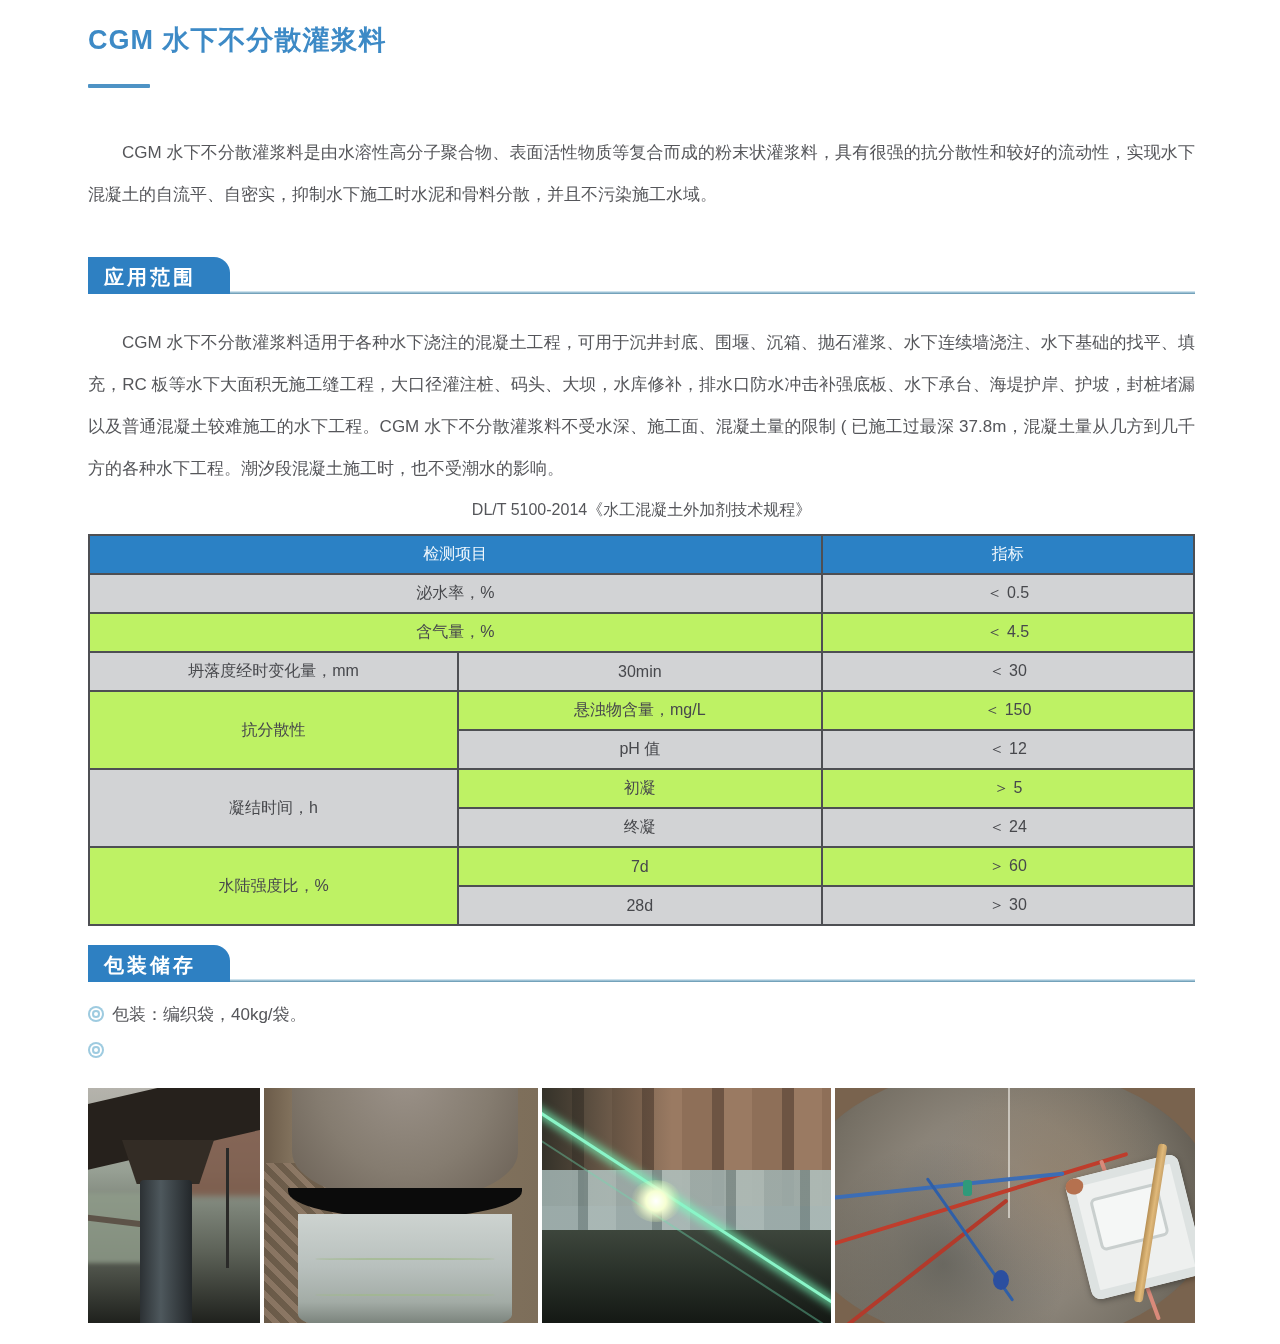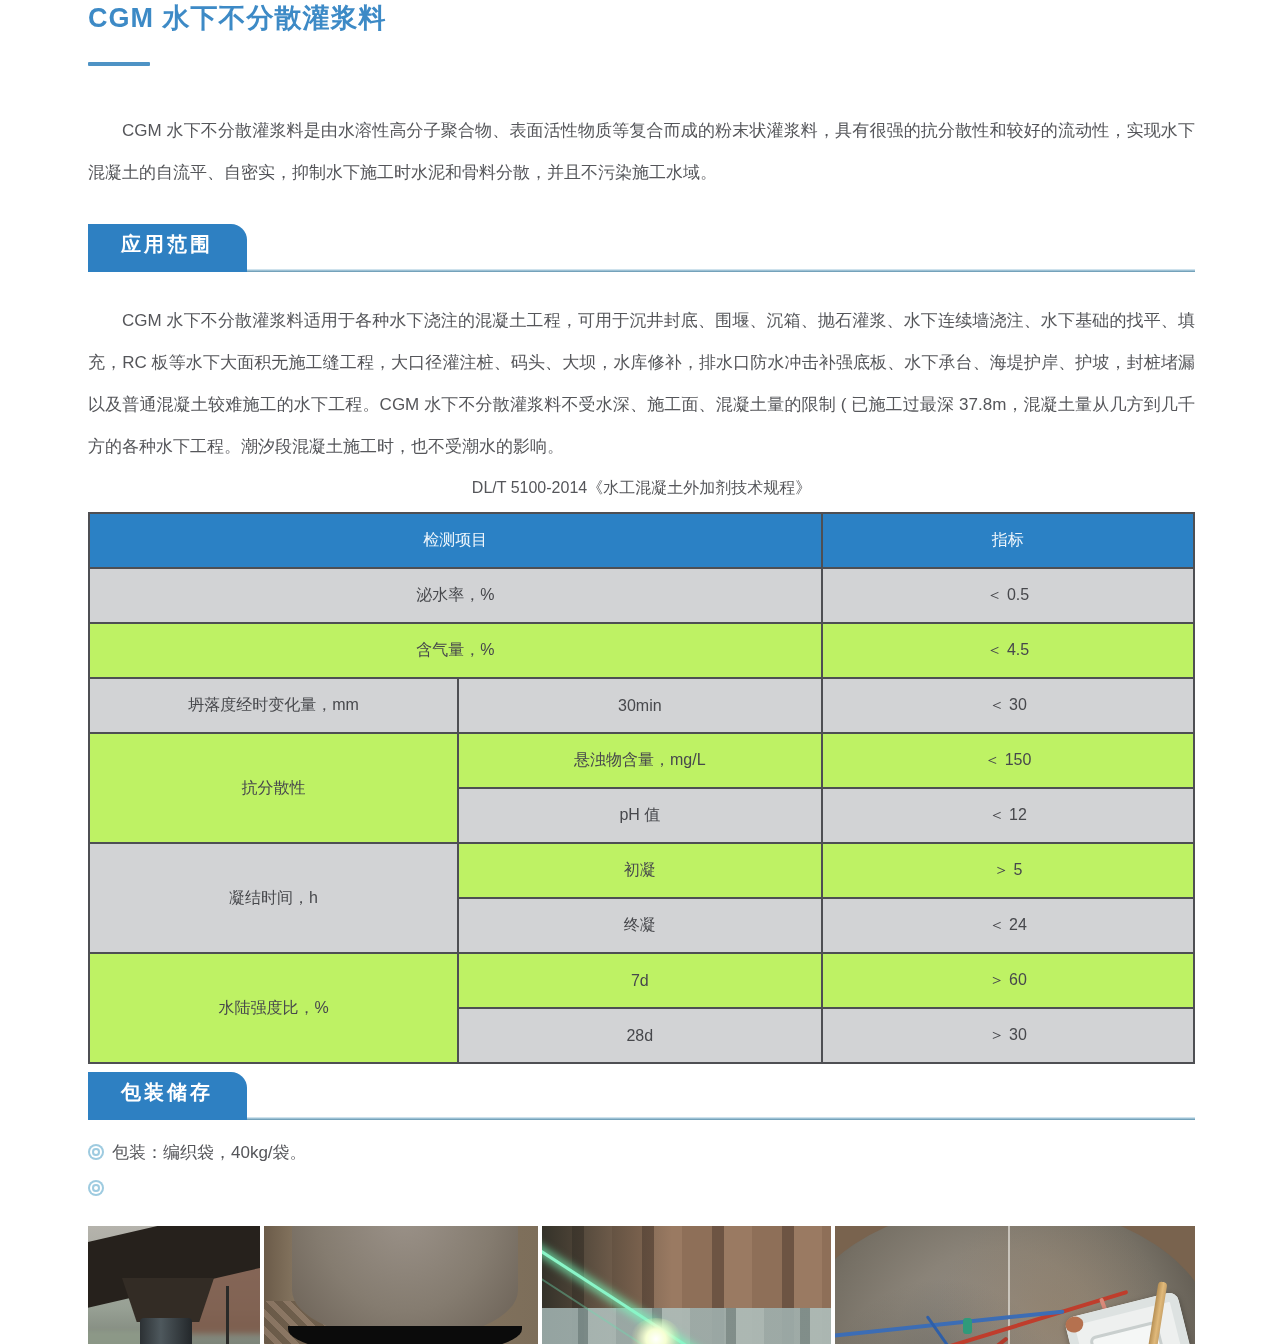--- a/index.html
+++ b/index.html
@@ -2,47 +2,47 @@
 <html lang="zh"><head>
 <meta charset="utf-8">
 <style>
   * { margin:0; padding:0; box-sizing:border-box; }
   html,body { width:1280px; background:#ffffff; }
   body { height:1344px; position:relative; overflow:hidden;
          font-family:"Liberation Sans","DejaVu Sans",sans-serif; }
   .content { position:absolute; left:88px; top:0; width:1107px; }
 
   
-  .doc-title { margin-top:0; font-size:27px; font-weight:bold; color:#3d8ac6; letter-spacing:1px; }
+  .doc-title { margin-top:22px; font-size:27px; font-weight:bold; color:#3d8ac6; letter-spacing:1px; }
   .title-underline { width:62px; height:4px; background:#4e93c5; margin-top:26px; border-radius:1px; }
 
   
   .para { font-size:17px; line-height:42px; color:#55565a; text-align:justify; text-indent:2em; }
   .intro { margin-top:44px; }
 
   
   .section-header { position:relative; height:41px; }
   .section-rule { position:absolute; left:0; right:0; bottom:0; height:3px;
                   background:linear-gradient(180deg,#e8f3f9 0%,#a9cadb 40%,#5f93ae 100%); }
-  .section-badge { position:absolute; left:0; bottom:0; height:48px; line-height:41px;
-                   padding:0 34px 0 33px; background:#2e80c2; color:#ffffff;
+  .section-badge { position:absolute; left:0; bottom:0; height:37px; line-height:41px;
+                   padding:0 34px 0 16px; background:#2e80c2; color:#ffffff;
                    font-size:20px; font-weight:bold; letter-spacing:3px;
                    border-radius:0 16px 0 0; }
   .sh-application { margin-top:37px; }
   .sh-performance { margin-top:34px; }
   .sh-packaging   { margin-top:15px; }
   .app-para { margin-top:28px; }
 
   
   .standard-caption { margin-top:8px; text-align:center; font-size:16px; color:#55565a; line-height:24px; }
 
   
   table.perf { width:100%; border-collapse:collapse; margin-top:12px;
                border:2px solid #4e4f53; table-layout:fixed; }
-  table.perf th, table.perf td { border:2px solid #4e4f53; text-align:center; padding:16px;
+  table.perf th, table.perf td { border:2px solid #4e4f53; text-align:center; padding:8px;
                font-size:16px; color:#47484c; }
   table.perf thead th { background:#2b81c5; color:#eef6fc; font-weight:500; height:33px; }
   table.perf td { height:15px;text-align:center; }
   .c-gray { background:#d2d3d5; }
   .c-white { background:#bef264; }
 
   
   .bullet-list { margin-top:14px; }
   .bullet-item { display:flex; align-items:center; height:36px; font-size:17px; color:#55565a; }
   .ring-icon { width:8px; height:8px; border-radius:50%; border:2px solid #9ecbe0;

